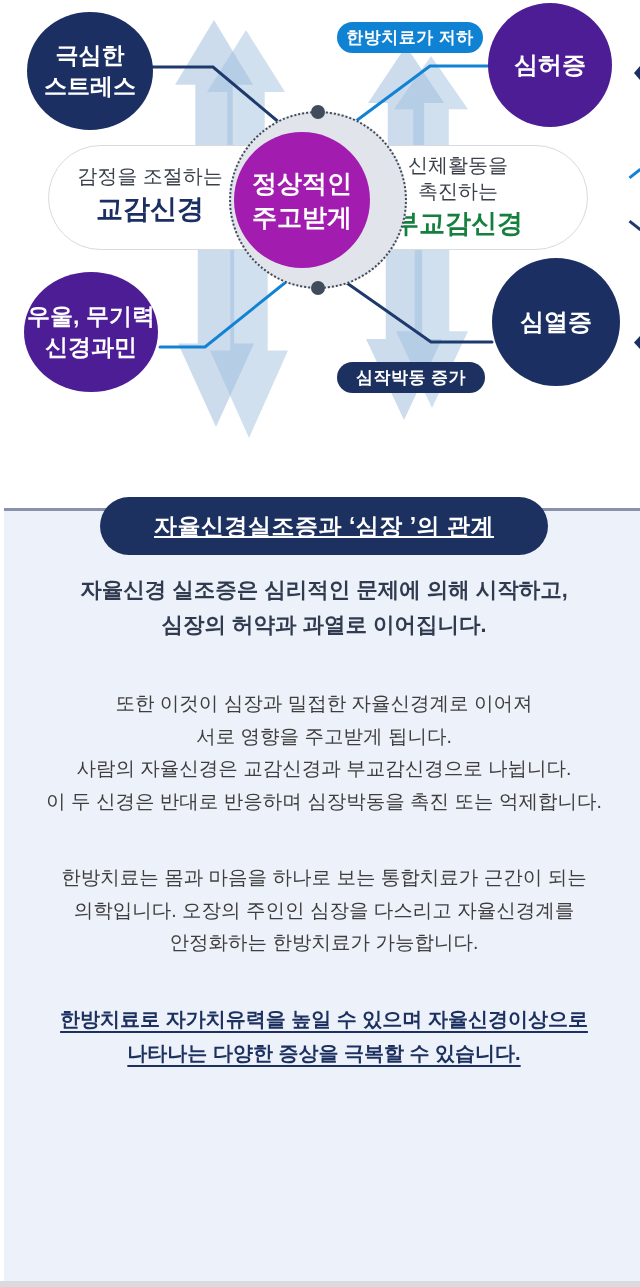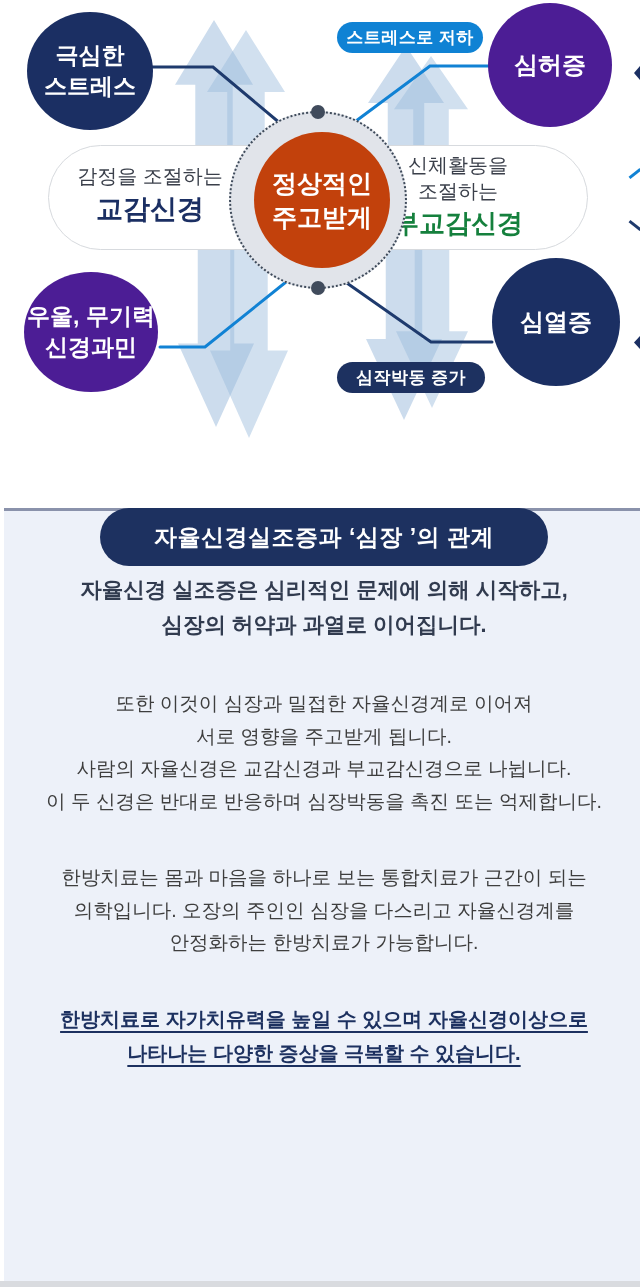--- a/index.html
+++ b/index.html
@@ -19,22 +19,22 @@
   .cap-text{position:absolute;text-align:center;}
   .cap-sub{font-size:20px;color:#3a3f4a;line-height:26px;}
   .cap-main-left{font-size:27px;font-weight:bold;color:#1b2f63;line-height:34px;margin-top:3px;}
   .cap-main-right{font-size:26px;font-weight:bold;color:#15803d;line-height:32px;margin-top:3px;}
   .lines-svg{position:absolute;left:0;top:0;width:640px;height:508px;}
   .ring{
     position:absolute;left:229px;top:111px;width:178px;height:178px;border-radius:50%;
     background:#e1e4ea;border:2px dotted #3e4a5a;box-sizing:border-box;
   }
   .core{
-    position:absolute;left:254px;top:132px;width:136px;height:136px;border-radius:50%;
-    background:#c2410c;display:flex;flex-direction:column;justify-content:center;align-items:center;
+    position:absolute;left:234px;top:132px;width:136px;height:136px;border-radius:50%;
+    background:#a21caf;display:flex;flex-direction:column;justify-content:center;align-items:center;
     color:#ffffff;font-size:25px;font-weight:bold;line-height:34px;text-align:center;
   }
   .dot{position:absolute;width:14px;height:14px;border-radius:50%;background:#404b5c;}
   .node{
     position:absolute;border-radius:50%;display:flex;flex-direction:column;justify-content:center;
     align-items:center;color:#ffffff;font-weight:bold;text-align:center;
   }
   .node.navy{background:#1b2f63;}
   .node.blue{background:#4c1d95;}
   .badge{
@@ -43,23 +43,23 @@
   }
   .badge.blue{background:#0f82d4;}
   .badge.navy{background:#1d3160;}
   .edge-mark{position:absolute;}
   
   .content{
     position:absolute;left:4px;top:508px;width:640px;height:773px;
     background:#edf1f9;border-top:3px solid #8a92ab;box-sizing:border-box;text-align:center;
   }
   .title-pill{
-    position:absolute;left:100px;top:508px;width:448px;height:58px;border-radius:29px;
+    position:absolute;left:100px;top:497px;width:448px;height:58px;border-radius:29px;
     background:#1d3160;display:flex;align-items:center;justify-content:center;
-    color:#ffffff;font-size:23px;font-weight:bold;letter-spacing:.5px;z-index:5;
+    color:#ffffff;font-size:23px;font-weight:bold;letter-spacing:.5px;z-index:5;text-decoration:underline;
   }
   .lead{margin-top:62px;font-size:21.5px;font-weight:bold;color:#313b4f;line-height:35px;}
   .para{margin-top:44px;font-size:19.5px;color:#3e3e3e;line-height:32.5px;}
   .highlight{
     margin-top:43px;font-size:20px;font-weight:bold;color:#1d3160;line-height:34px;
   }
   .highlight span{
     text-decoration:underline;text-decoration-thickness:2px;text-underline-offset:5px;
   }
   .para span,.lead span,.highlight span{display:block;}
@@ -82,21 +82,21 @@
     <div class="arrow down" style="left:396px;top:195px;width:72px;height:213px;background:rgba(154,186,219,.45);"></div>
 
     <div class="capsule"></div>
 
     <div class="cap-text" style="left:60px;top:163px;width:180px;">
       <div class="cap-sub">감정을 조절하는</div>
       <div class="cap-main-left">교감신경</div>
     </div>
     <div class="cap-text" style="left:368px;top:152px;width:180px;">
       <div class="cap-sub">신체활동을</div>
-      <div class="cap-sub">조절하는</div>
+      <div class="cap-sub">촉진하는</div>
       <div class="cap-main-right">부교감신경</div>
     </div>
 
     <svg class="lines-svg" viewBox="0 0 640 508">
       <polyline points="150,67 213,67 281,124" fill="none" stroke="#1e3a6d" stroke-width="3" stroke-linecap="round"></polyline>
       <polyline points="488,66 430,66 356,121" fill="none" stroke="#1182d4" stroke-width="3" stroke-linecap="round"></polyline>
       <polyline points="160,347 205,347 291,278" fill="none" stroke="#1182d4" stroke-width="3" stroke-linecap="round"></polyline>
       <polyline points="492,342 431,342 344,281" fill="none" stroke="#1e3a6d" stroke-width="3" stroke-linecap="round"></polyline>
     </svg>
 
@@ -117,21 +117,21 @@
     </div>
     <div class="node blue" style="left:24px;top:272px;width:134px;height:120px;font-size:23px;line-height:31px;">
       <span>우울, 무기력</span>
       <span>신경과민</span>
     </div>
     <div class="node navy" style="left:492px;top:258px;width:128px;height:128px;font-size:24px;">
       <span>심열증</span>
     </div>
 
     <div class="badge blue" style="left:337px;top:22px;width:146px;">
-      <span>스트레스로 저하</span>
+      <span>한방치료가 저하</span>
     </div>
     <div class="badge navy" style="left:337px;top:362px;width:148px;">
       <span>심작박동 증가</span>
     </div>
 
     <div class="edge-mark" style="right:0;top:66px;width:6px;height:14px;background:#1b2f63;clip-path:polygon(100% 0,0 50%,100% 100%);"></div>
     <div class="edge-mark" style="right:-2px;top:172px;width:14px;height:3px;background:#1182d4;transform:rotate(-38deg);"></div>
     <div class="edge-mark" style="right:-2px;top:224px;width:14px;height:3px;background:#1e3a6d;transform:rotate(38deg);"></div>
     <div class="edge-mark" style="right:0;top:336px;width:6px;height:13px;background:#1b2f63;clip-path:polygon(100% 0,0 50%,100% 100%);"></div>
   </div>

